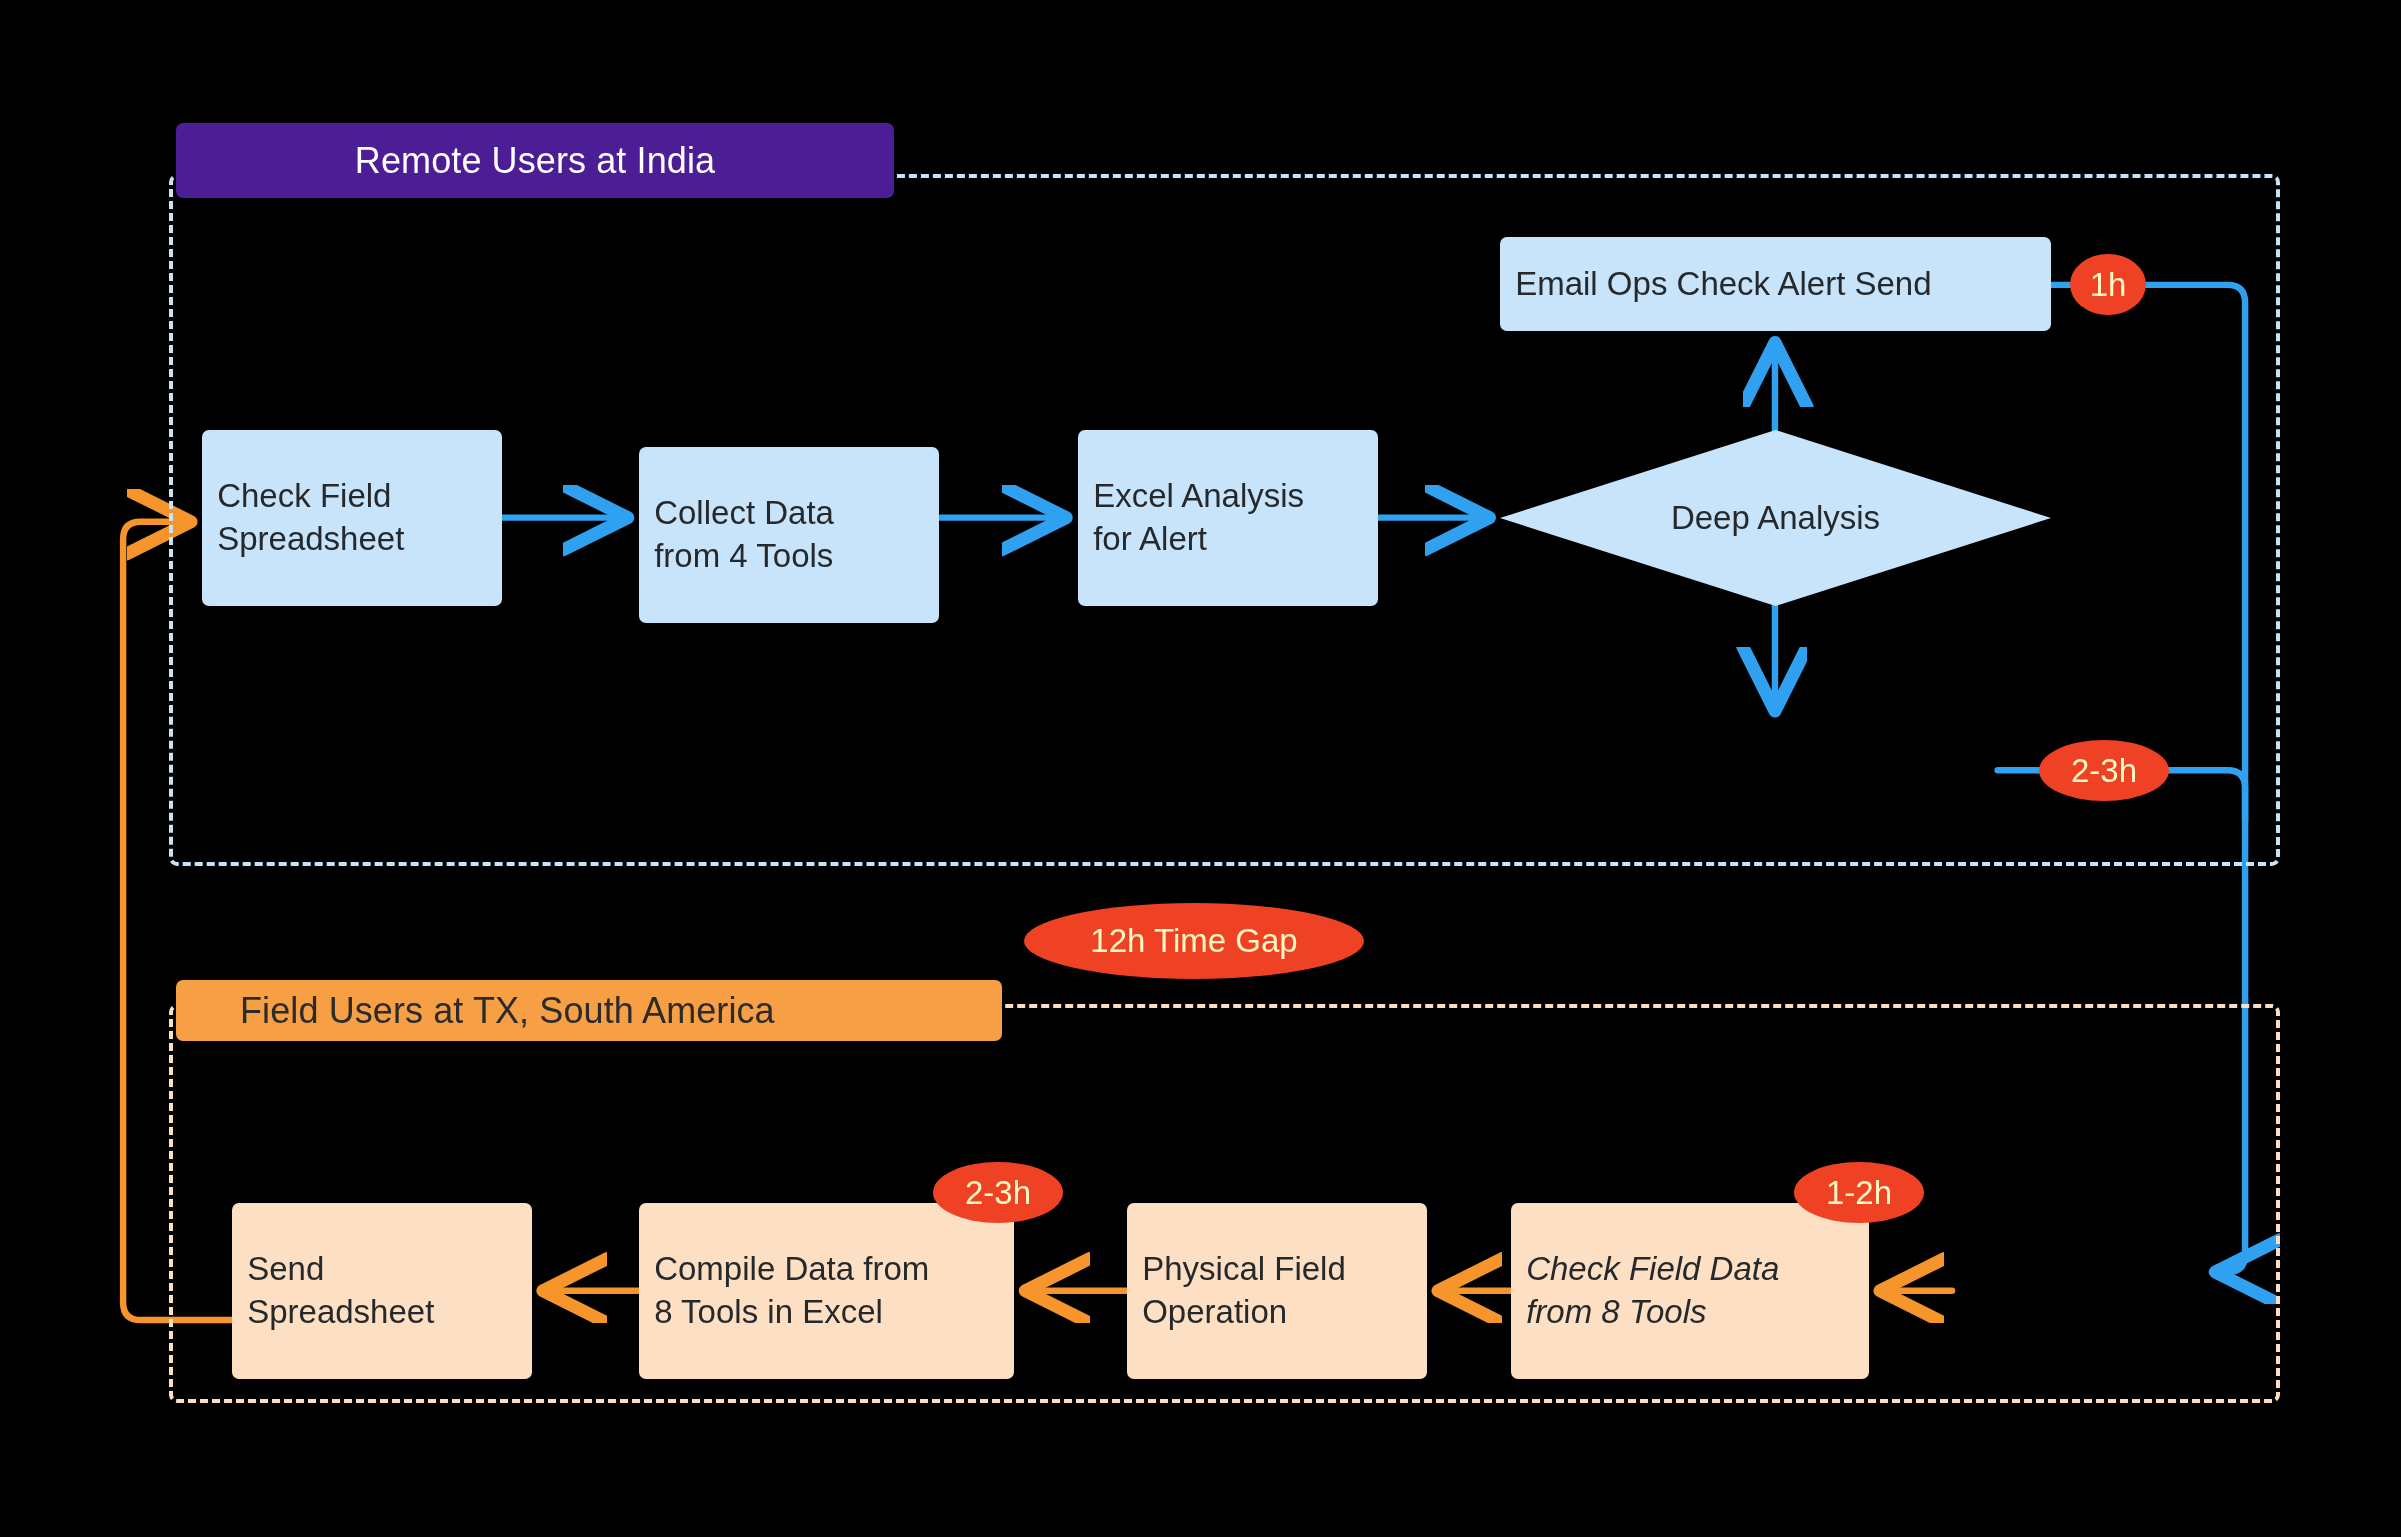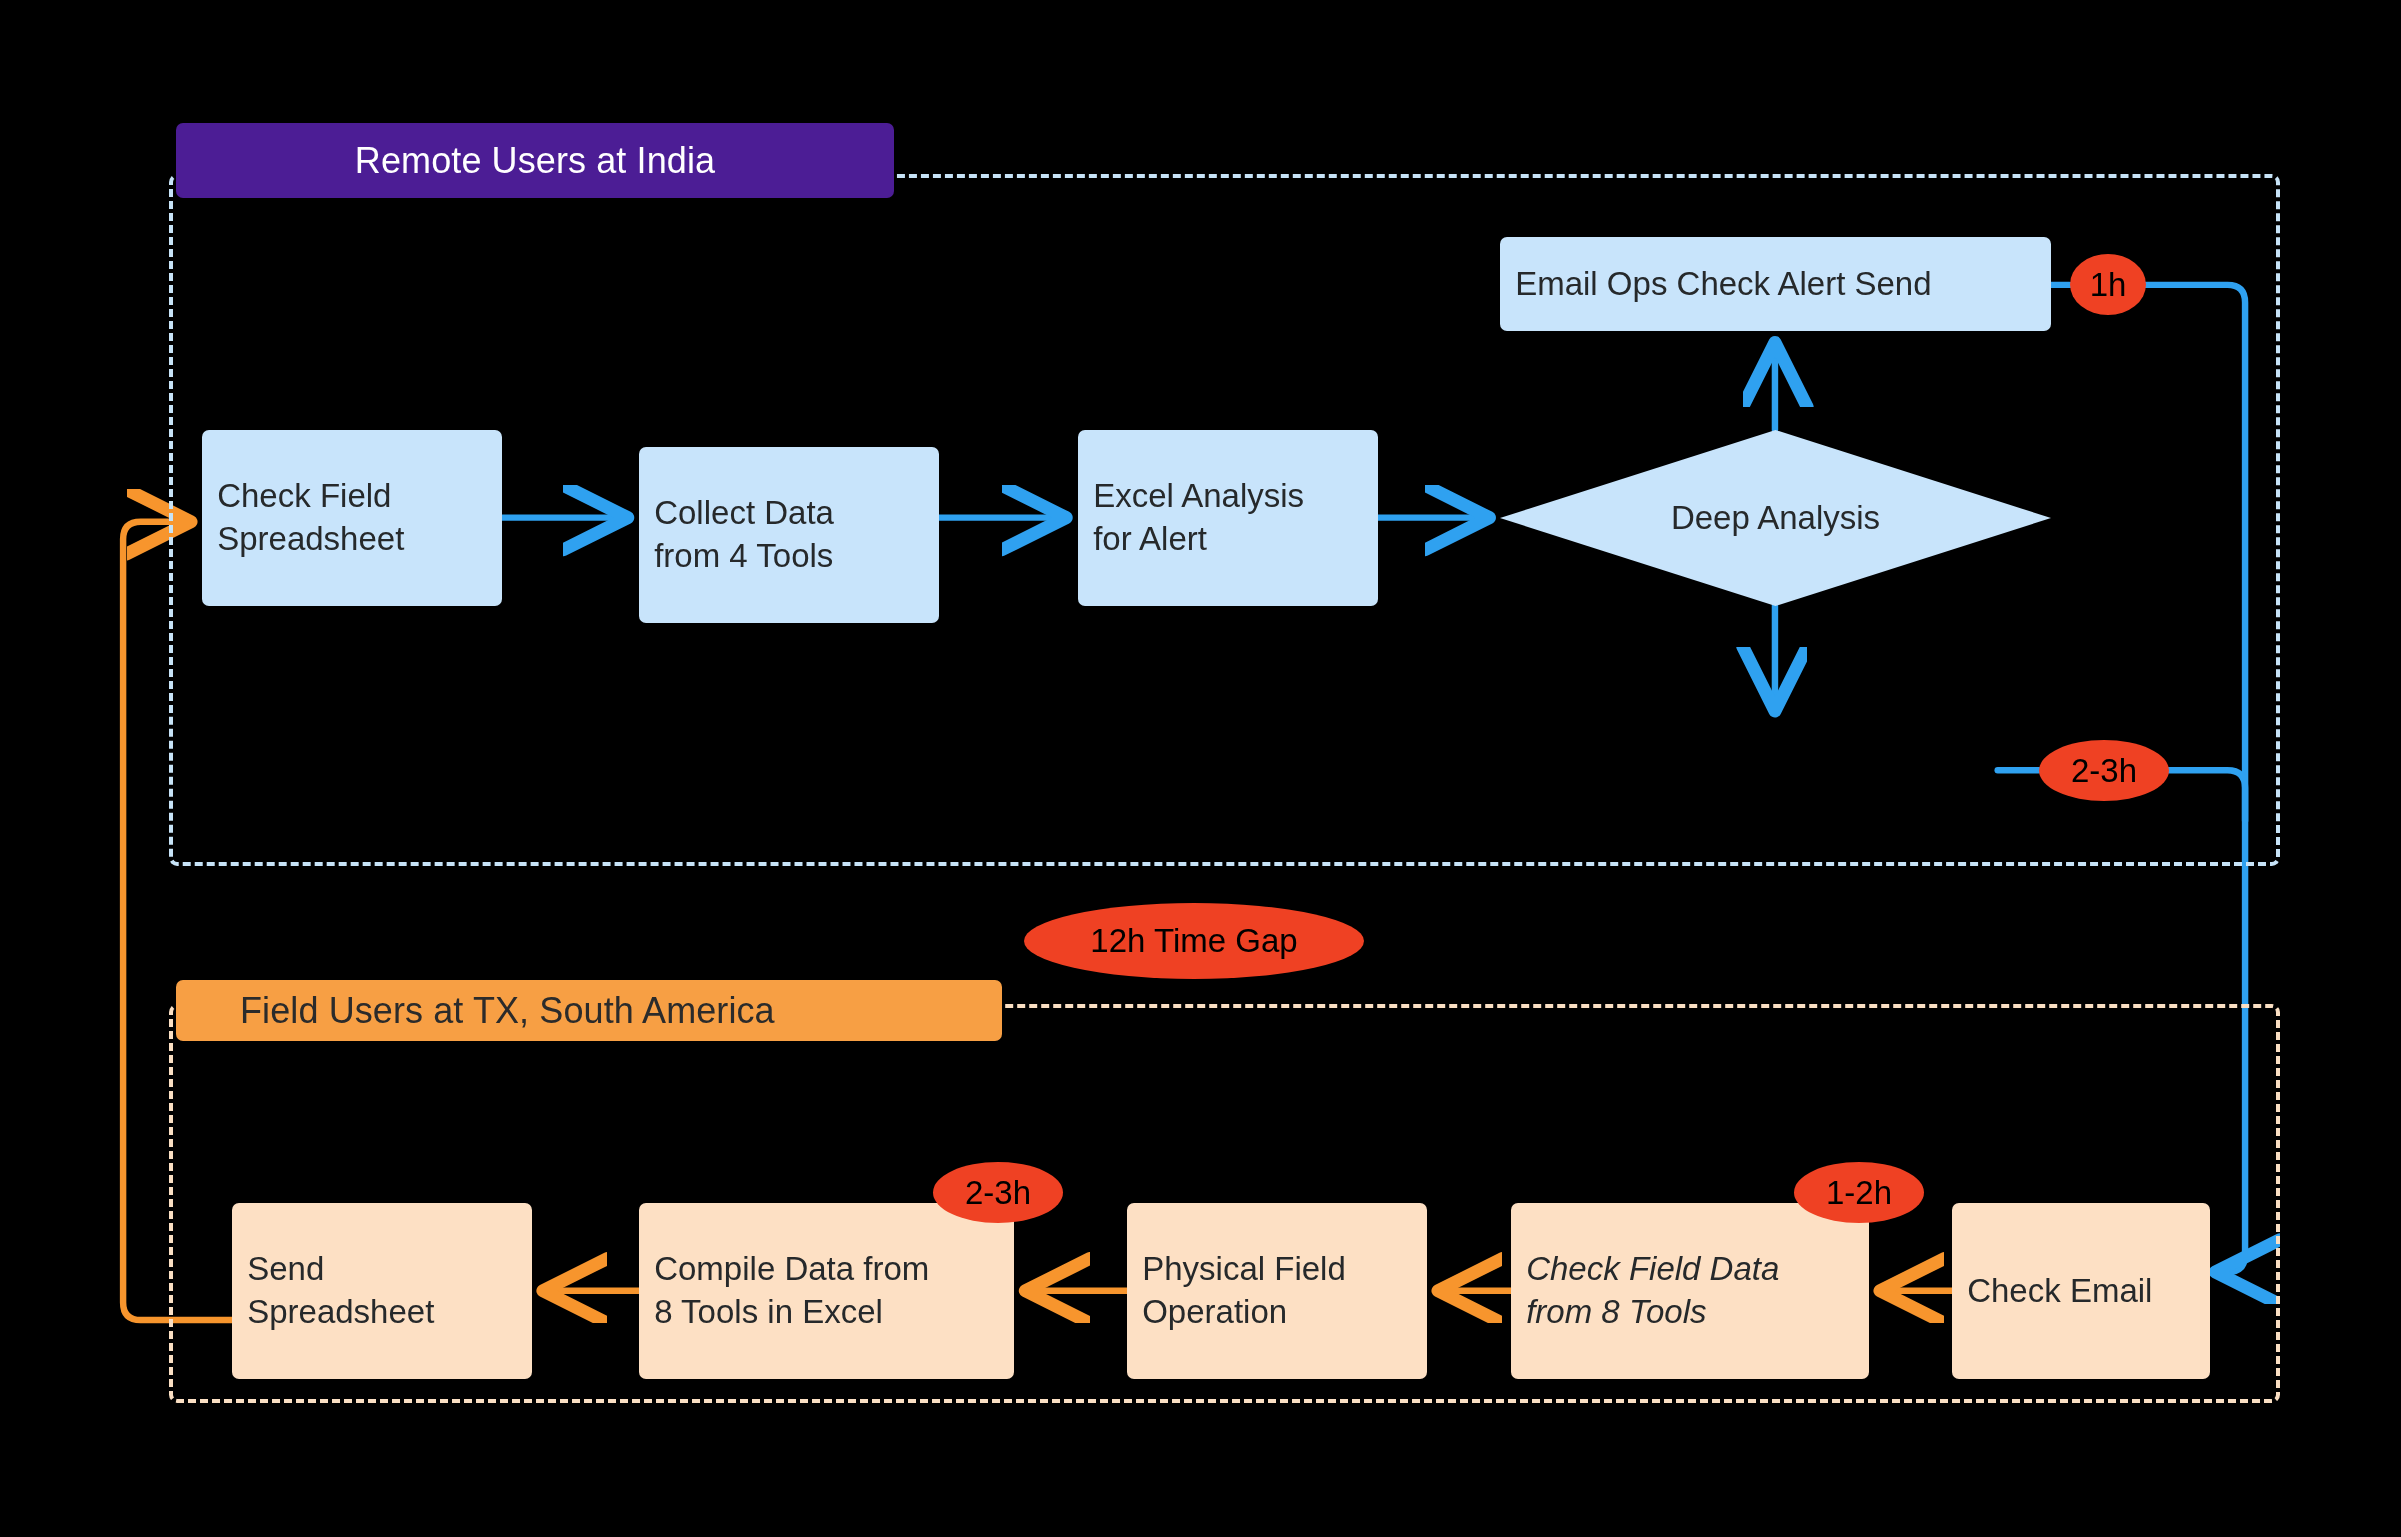--- a/index.html
+++ b/index.html
@@ -63,21 +63,21 @@
   #n-send       {left:232px; top:1203px;width:300px;height:176px;}
   #n-compile    {left:639px;top:1203px;width:375px;height:176px;}
   #n-physical   {left:1127px;top:1203px;width:300px;height:176px;}
   #n-check-field-data{left:1511px;top:1203px;width:358px;height:176px;font-style:italic;}
   #n-check-email{left:1952px;top:1203px;width:258px;height:176px;}
 
   
   .badge{
     position:absolute;border-radius:50%;
     display:flex;align-items:center;justify-content:center;
-    background:#ef4123;color:#000000;font-size:33px;white-space:nowrap;text-align:center;
+    background:#ef4123;color:#fef9c3;font-size:33px;white-space:nowrap;text-align:center;
   }
   #b-1h      {left:2070px;top:254px; width:76px;height:61px;font-size:33px;}
   #b-23h-top {left:2039px;top:740px;width:130px;height:61px;}
   #b-12h     {left:1024px;top:903px;width:340px;height:76px;}
   #b-23h-bot {left:933px;top:1162px;width:130px;height:61px;}
   #b-12h-bot {left:1794px;top:1162px;width:130px;height:61px;}
 
   
   #edges{position:absolute;left:0;top:0;width:2401px;height:1537px;}
 </style>
@@ -157,21 +157,20 @@
 
   <div id="n-compile" class="node peach">Compile Data from
 8 Tools in Excel</div>
 
   <div id="n-physical" class="node peach">Physical Field
 Operation</div>
 
   <div id="n-check-field-data" class="node peach">Check Field Data
 from 8 Tools</div>
 
-  <div id="n-check-email" class="node peach">Check Email</div>
 
   <div id="b-1h" class="badge">1h</div>
 
   <div id="b-23h-top" class="badge">2-3h</div>
 
   <div id="b-12h" class="badge">12h Time Gap</div>
 
   <div id="b-23h-bot" class="badge">2-3h</div>
 
   <div id="b-12h-bot" class="badge">1-2h</div>

